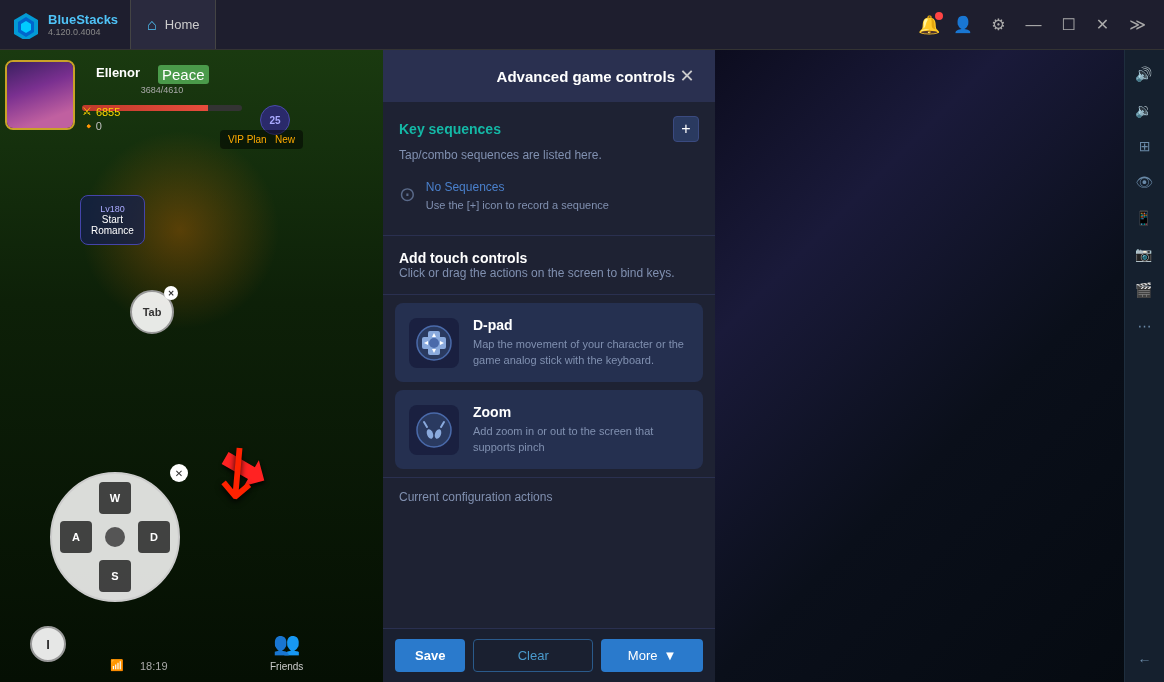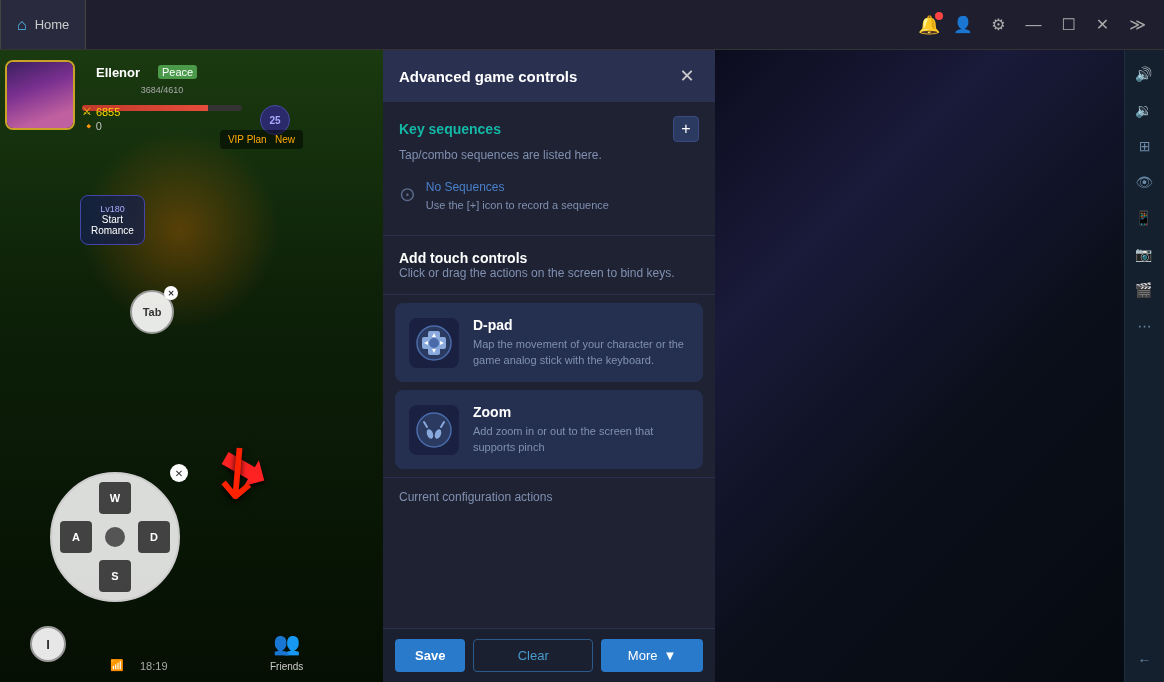--- a/index.html
+++ b/index.html
@@ -158,21 +158,21 @@
       font-size: 13px;
       font-weight: bold;
     }
 
     .peace-badge {
       position: absolute;
       top: 15px;
       left: 158px;
       background: #4a9a4a;
       color: #fff;
-      font-size: 11px;
+      font-size: 15px;
       padding: 1px 4px;
       border-radius: 3px;
     }
 
     .hp-bar-container {
       position: absolute;
       top: 35px;
       left: 82px;
       width: 160px;
     }
@@ -402,21 +402,21 @@
       display: flex;
       flex-direction: column;
       overflow: hidden;
     }
 
     .modal-header {
       background: #2a3050;
       padding: 14px 16px;
       display: flex;
       align-items: center;
-      justify-content: space-between;
+      justify-content: flex-end;
       flex-shrink: 0;
     }
 
     .modal-title {
       color: #fff;
       font-size: 15px;
       font-weight: bold;
     }
 
     .modal-close {
@@ -717,20 +717,31 @@
       width: 8px;
       height: 8px;
       background: #ff4444;
       border-radius: 50%;
     }
   </style>
 </head>
 <body>
 
 <div class="top-bar">
+  <div class="bluestacks-logo">
+    <svg class="logo-icon" viewBox="0 0 28 28">
+      <polygon points="14,2 26,9 26,23 14,30 2,23 2,9" fill="#00a8e8" opacity="0.9"></polygon>
+      <polygon points="14,6 22,11 22,21 14,26 6,21 6,11" fill="#0066cc"></polygon>
+      <polygon points="14,10 19,13 19,19 14,22 9,19 9,13" fill="#00ccff"></polygon>
+    </svg>
+    <div class="logo-text">
+      <span class="logo-name">BlueStacks</span>
+      <span class="logo-version">4.120.0.4004</span>
+    </div>
+  </div>
   <div class="tab-home">
     <span class="tab-home-icon">⌂</span>
     <span class="tab-home-label">Home</span>
   </div>
   <div class="top-bar-right">
     <div class="notif-area">
       <div class="notif-btn">
         🔔
         <div class="notif-dot"></div>
       </div>

